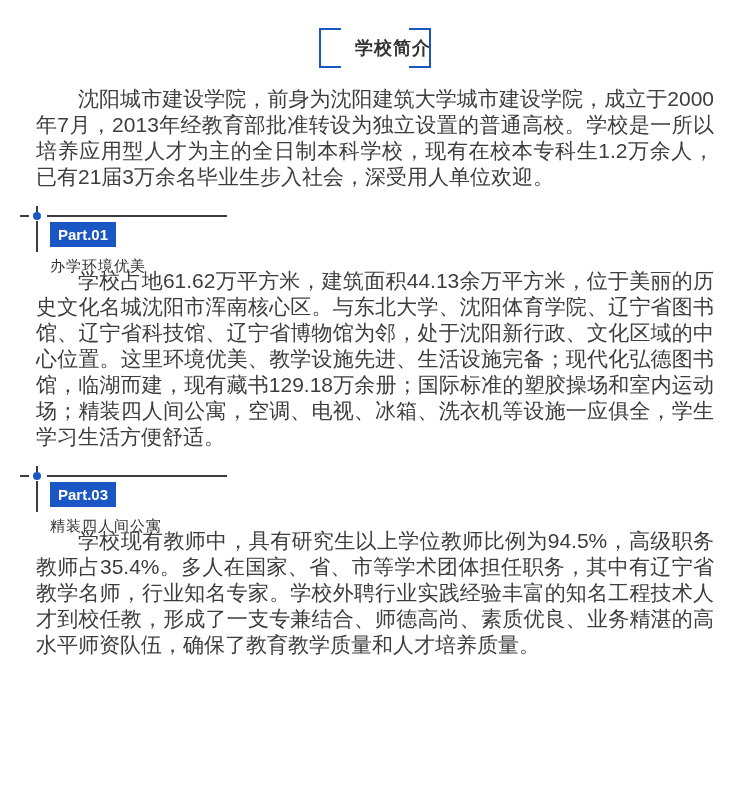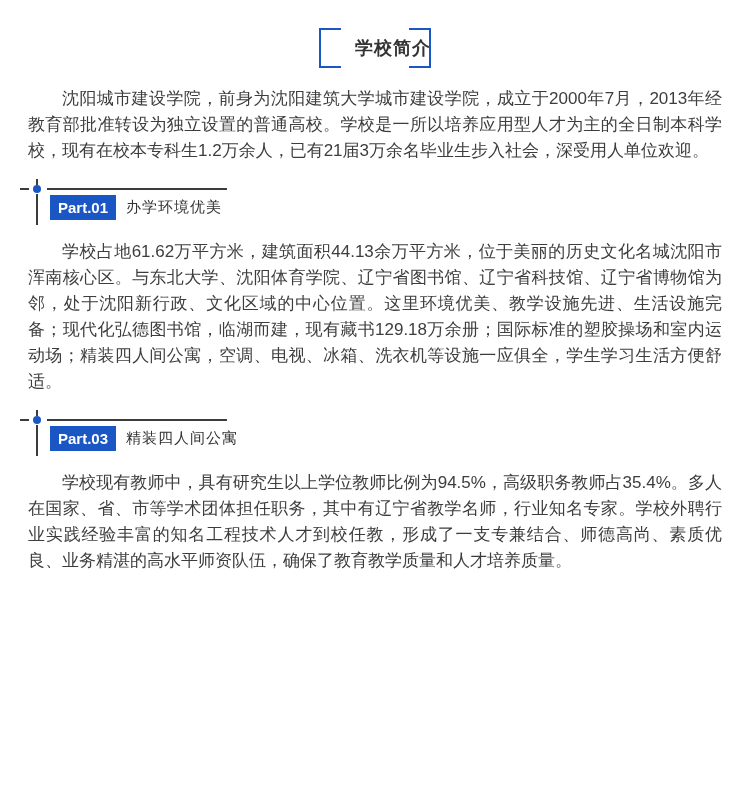--- a/index.html
+++ b/index.html
@@ -37,36 +37,36 @@
   }
   .bracket.br {
     right: 0;
     border-right: 2px solid var(--accent, #1a56c4);
     border-top: 2px solid var(--accent, #1a56c4);
     border-bottom: 2px solid var(--accent, #1a56c4);
   }
 
   
   .body-text {
-    font-size: 17px;
+    font-size: 21px;
     line-height: 26px;
     color: #3d3d3d;
     text-align: justify;
     text-indent: 2em;
-    margin: 8px;
+    margin: 16px;
   }
 
   
   .section-header { position: relative; height: 46px; margin: 15px 0 14px 0; }
   .deco-dash-left { position: absolute; left: 0;  top: 9px;  width: 9px;  height: 2px; background: #3c3c3c; }
   .deco-dash-top  { position: absolute; left: 16px; top: 0;  width: 2px;  height: 6px; background: #3c3c3c; }
   .deco-dot  { position: absolute; left: 13px; top: 6px; width: 8px; height: 8px; border-radius: 50%; background: var(--accent, #1a56c4); }
   .deco-hline { position: absolute; left: 27px; top: 9px;  width: 180px; height: 2px; background: #3c3c3c; }
   .deco-vline { position: absolute; left: 16px; top: 15px; width: 2px;  height: 31px; background: #3c3c3c; }
-  .badge-row { position: absolute; left: 30px; top: 16px; display: flex; align-items: center; gap: 10px; }
+  .badge-row { position: absolute; left: 30px; top: 16px; display: flex; align-items: flex-start; gap: 10px; flex-direction: column; }
   .badge {
     background: var(--accent, #1a56c4);
     color: #ffffff;
     font-weight: bold;
     font-size: 15px;
     line-height: 1;
     padding: 5px 8px;
     white-space: nowrap;
   }
   .heading {

